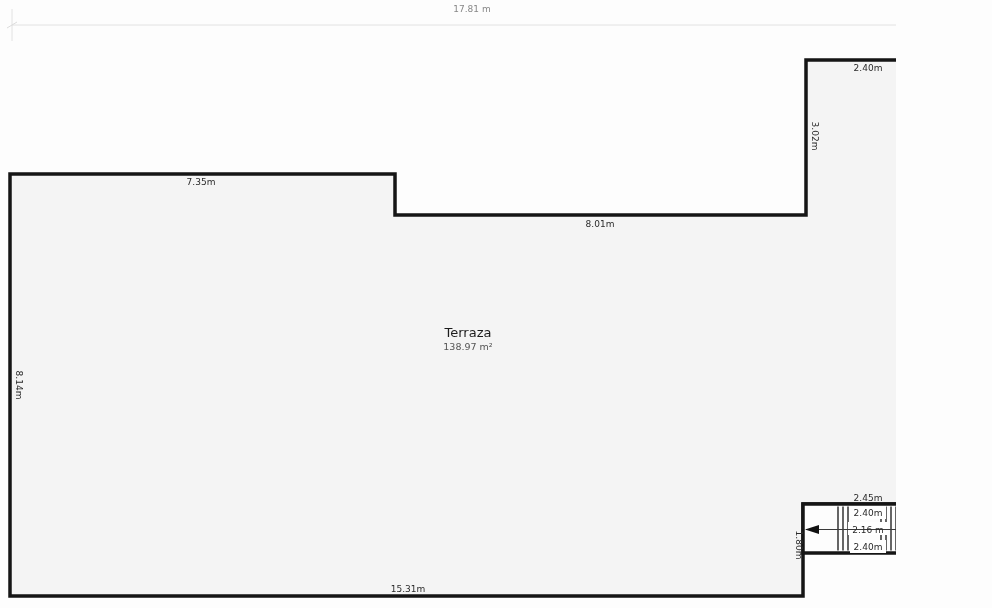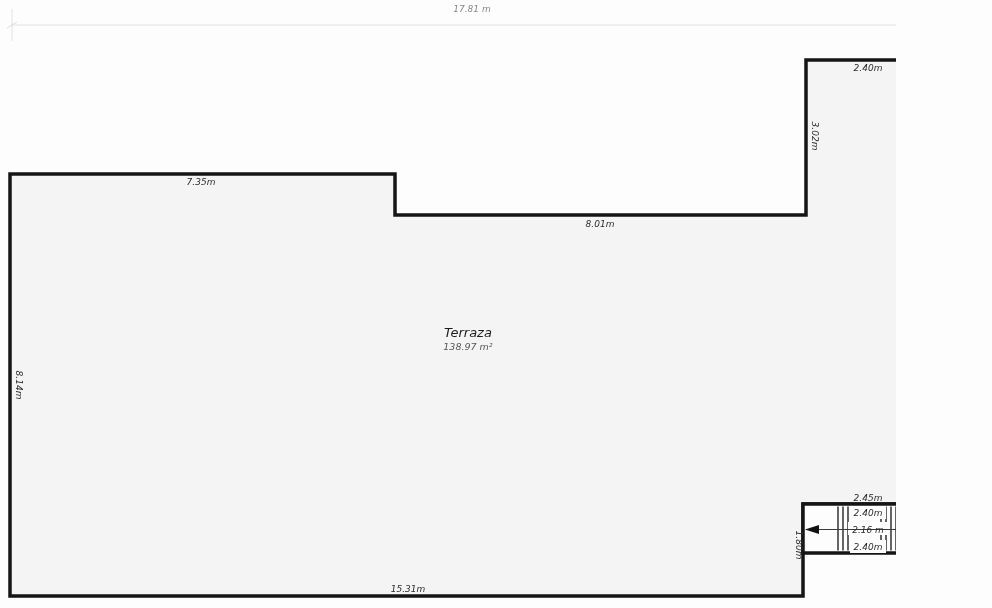--- a/index.html
+++ b/index.html
@@ -7,21 +7,20 @@
     padding: 0;
     background: #fdfdfd;
     font-family: "DejaVu Sans", sans-serif;
   }
   .canvas {
     position: relative;
     width: 896px;
     height: 608px;
     background: #fdfdfd;
     overflow: hidden;
-    font-style: italic;
   }
   svg { position: absolute; top: 0; left: 0; }
   text {
     font-family: "DejaVu Sans", sans-serif;
     fill: #2a2a2a;
   }
   .lbl       { font-size: 9px; }
   .dim-lbl   { font-size: 9px; fill: #878787; }
   .room-name { font-size: 13px; fill: #1c1c1c; }
   .room-area { font-size: 9.5px; fill: #555; }

